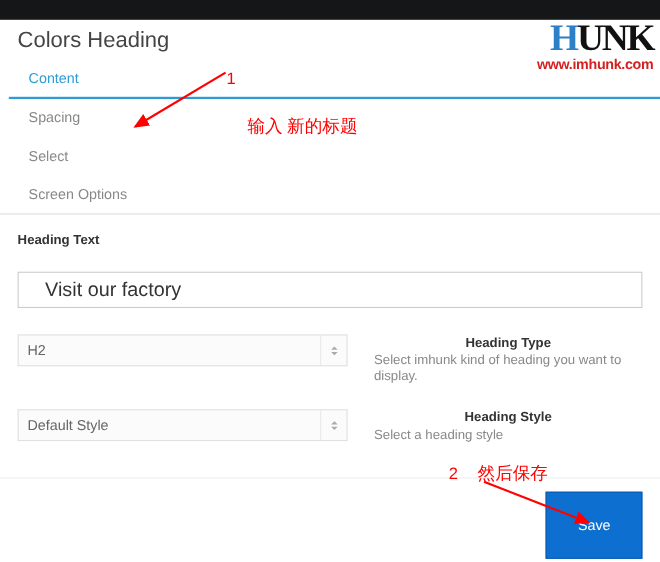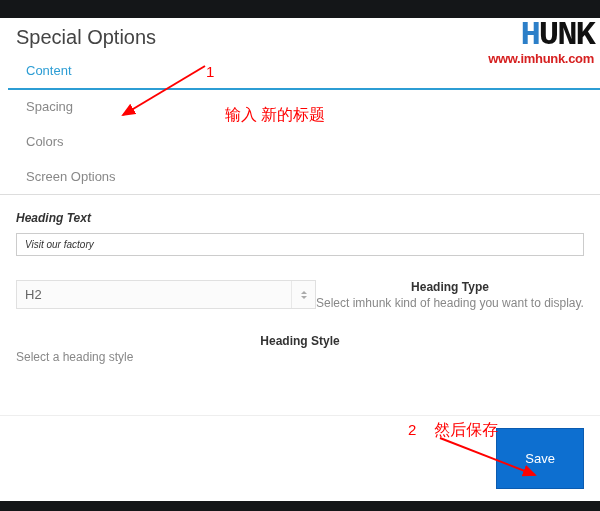--- a/index.html
+++ b/index.html
@@ -48,34 +48,33 @@
       padding: 16px;
       flex: 1;
     }
     .field-block {
       margin-bottom: 18px;
     }
     .field-label {
       font-size: 12px;
       font-weight: 600;
       color: #333;
-      margin-bottom: 8px;
-      font-style: italic;
+      margin-bottom: 22px;
     }
     .text-input {
       width: 100%;
-      padding: 5px 8px;
-      font-size: 10px;
+      padding: 5px 24px;
+      font-size: 18px;
       border: 1px solid #ccc;
       background: #fff;
       color: #333;
-      font-style: italic;
     }
     .field-row {
       display: flex;
+      gap: 24px;
       margin-bottom: 16px;
       margin-top: 24px;
     }
     .select-wrap {
       width: 300px;
       position: relative;
     }
     .select-box {
       width: 100%;
       padding: 6px 8px;
@@ -157,46 +156,46 @@
     }
     .logo {
       position: absolute;
       top: 20px;
       right: 6px;
       text-align: right;
     }
     .logo-main {
       font-size: 34px;
       font-weight: 900;
-      font-family: Liberation Mono, monospace;
+      font-family: Liberation Serif, serif;
       letter-spacing: -2px;
       color: #111;
       line-height: 0.9;
     }
     .logo-main .h { color: #2c7fc8; }
     .logo-url {
       font-size: 13px;
       font-weight: 700;
       color: #d62020;
       font-family: Liberation Sans, sans-serif;
       letter-spacing: -0.3px;
     }
   </style>
 </head>
 <body>
 
 <div class="modal">
   <div class="header">
-    <h1>Special Options</h1>
+    <h1>Colors Heading</h1>
   </div>
 
   <div class="tabs">
     <div class="tab active">Content</div>
     <div class="tab">Spacing</div>
-    <div class="tab">Colors</div>
+    <div class="tab">Select</div>
     <div class="tab">Screen Options</div>
   </div>
 
   <div class="content-body">
     <div class="field-block">
       <div class="field-label">Heading Text</div>
       <input type="text" class="text-input" value="Visit our factory" style="">
     </div>
 
     <div class="field-row">
@@ -209,20 +208,29 @@
           </div>
         </div>
       </div>
       <div class="select-desc">
         <div class="title">Heading Type</div>
         <div class="sub">Select imhunk kind of heading you want to display.</div>
       </div>
     </div>
 
     <div class="field-row">
+      <div class="select-wrap">
+        <div class="select-box">
+          <span>Default Style</span>
+          <div class="select-caret">
+            <div class="caret-up"></div>
+            <div class="caret-down"></div>
+          </div>
+        </div>
+      </div>
       <div class="select-desc">
         <div class="title">Heading Style</div>
         <div class="sub">Select a heading style</div>
       </div>
     </div>
   </div>
 
   <div class="footer">
     <button class="save-btn">Save</button>
   </div>

